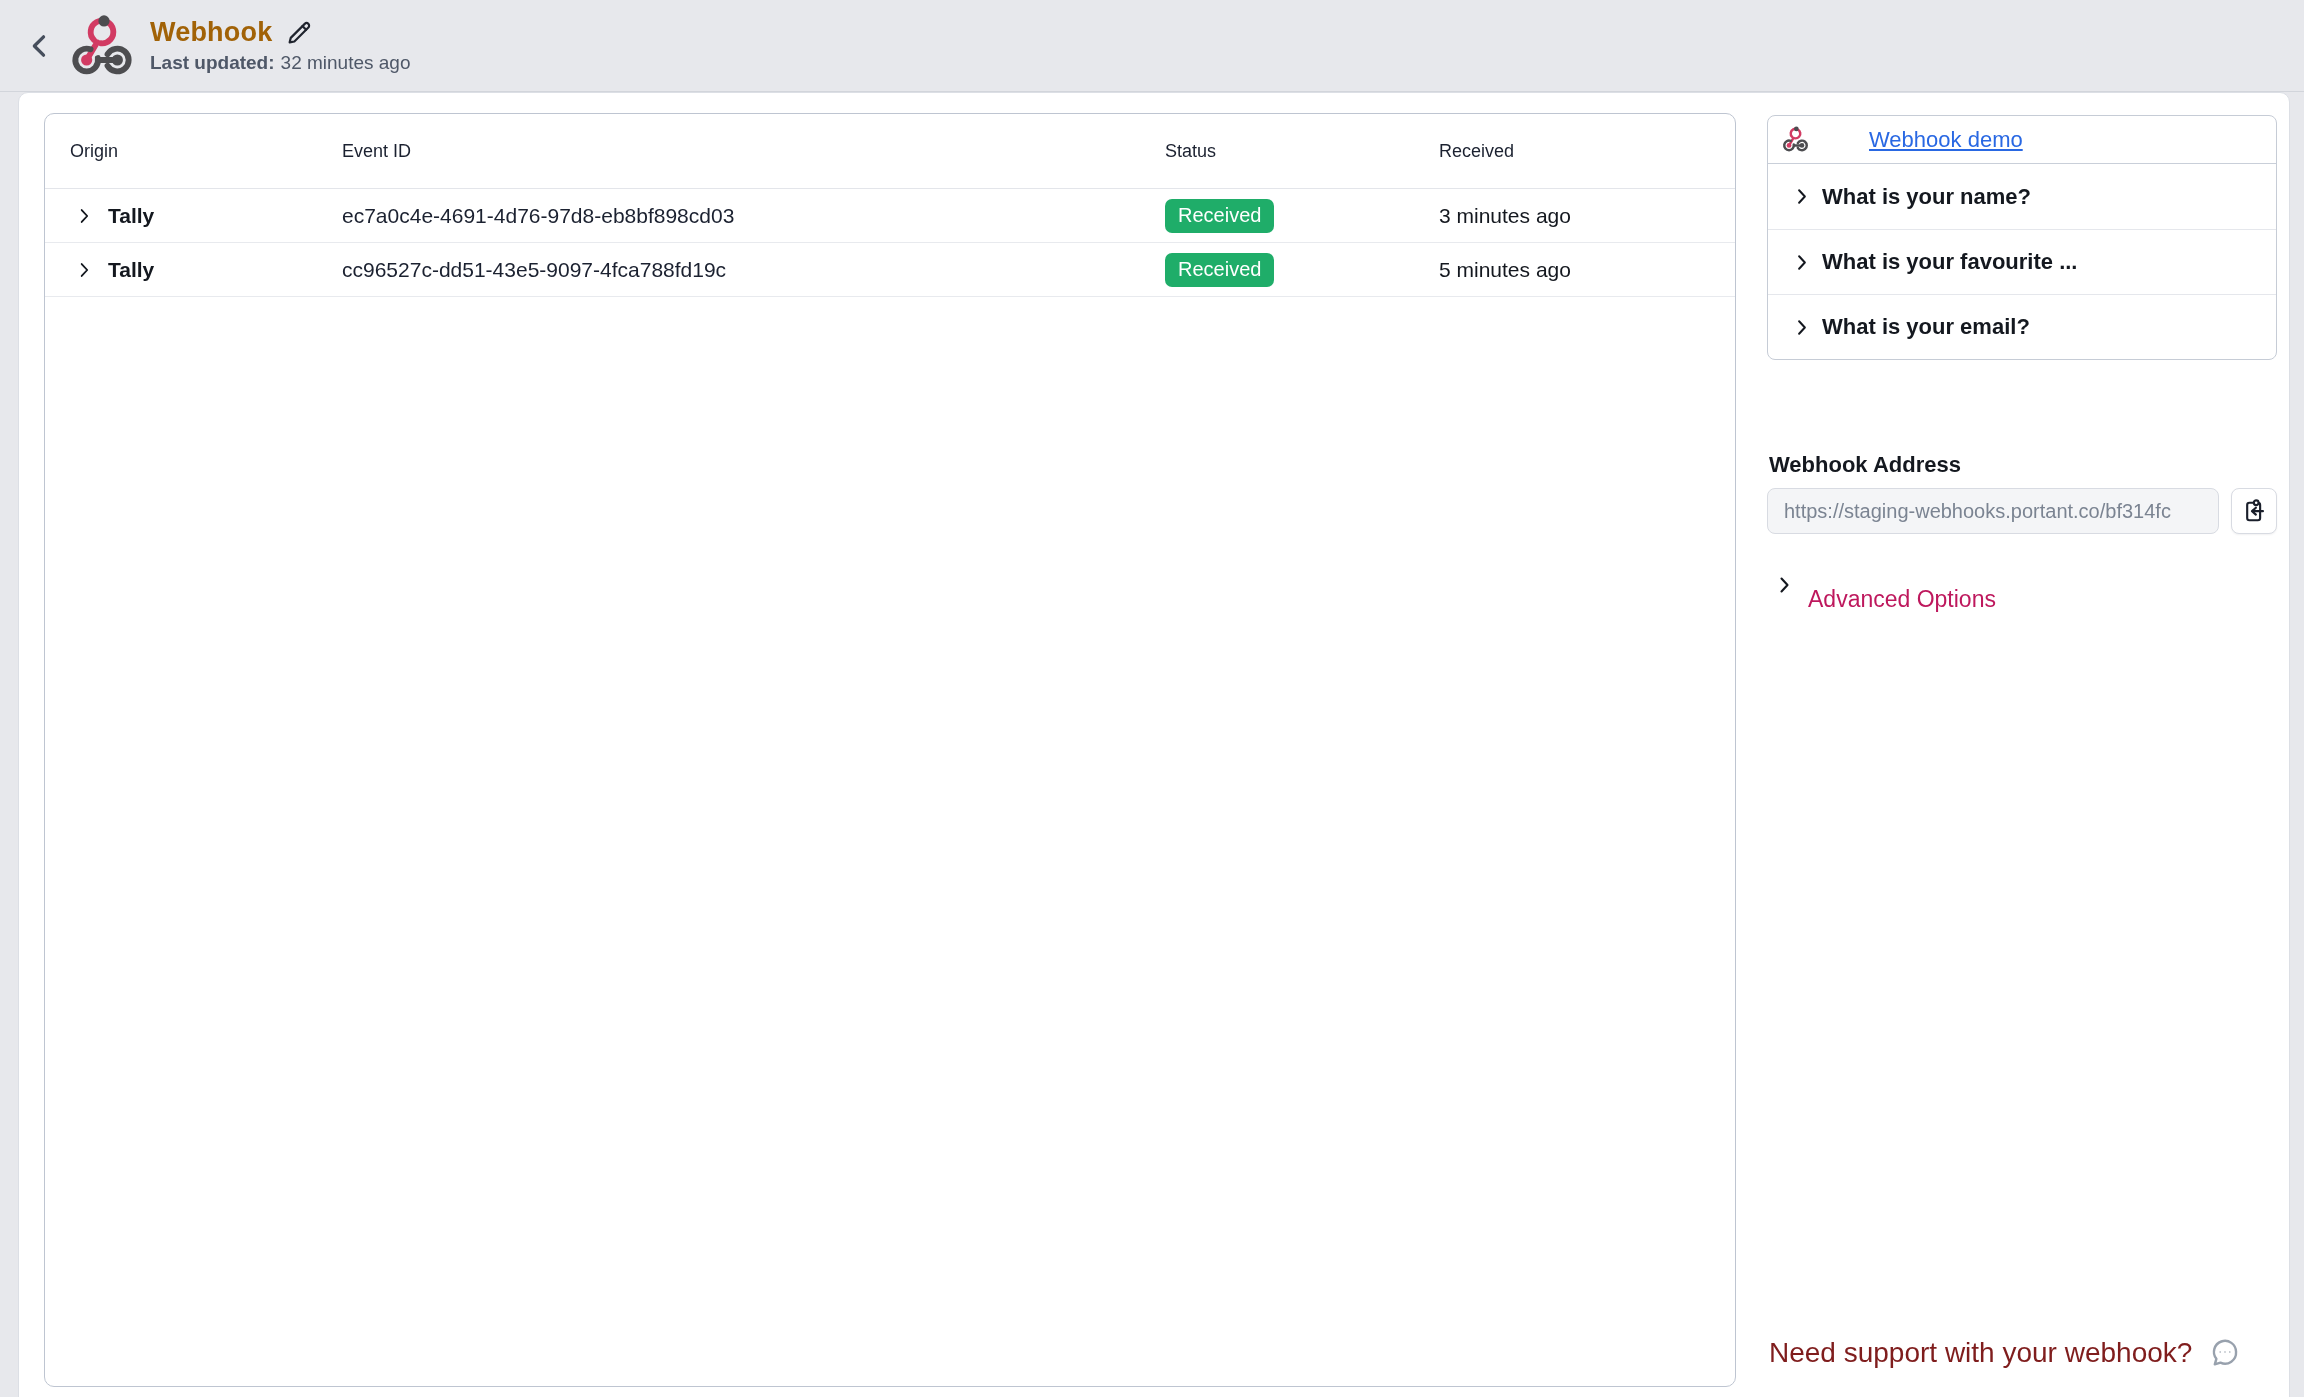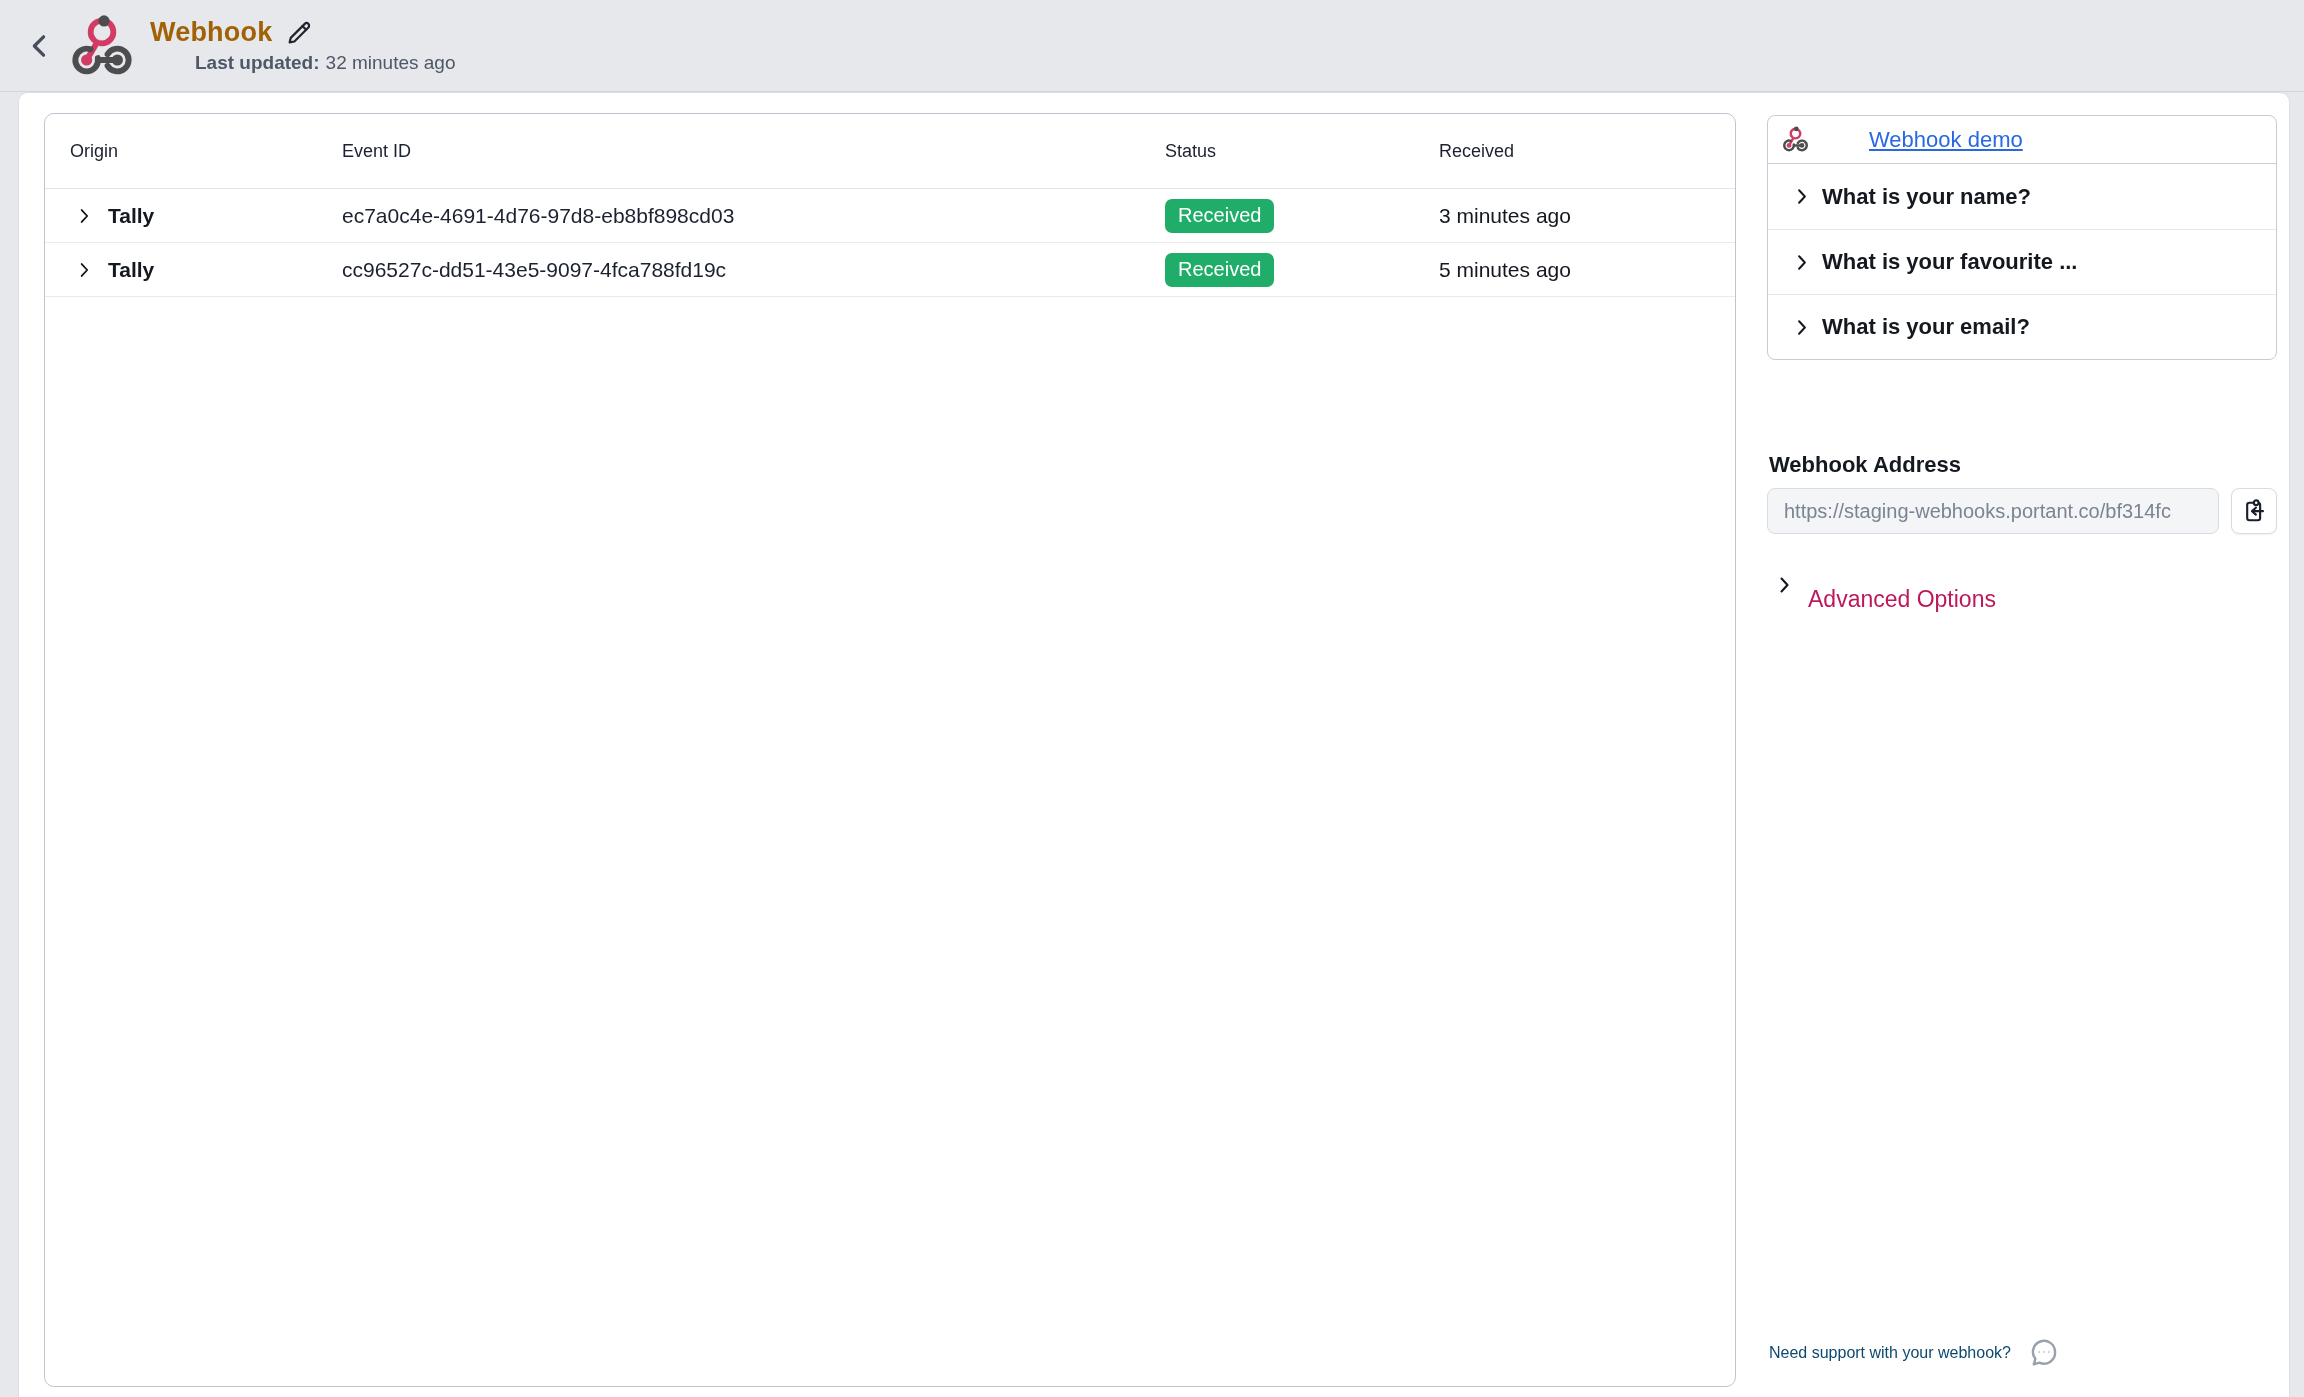--- a/index.html
+++ b/index.html
@@ -22,21 +22,21 @@
   }
   .back-btn {
     width:44px; height:44px; margin-left:18px;
     display:flex; align-items:center; justify-content:center;
     cursor:pointer; background:none; border:none;
   }
   .logo-wrap { width:64px; height:64px; margin-left:8px; flex:0 0 auto; }
   .title-block { margin-left:16px; display:flex; flex-direction:column; justify-content:center; }
   .title-row { display:flex; align-items:center; gap:12px; }
   .page-title { font-size:27px; font-weight:bold; color:#a16207; letter-spacing:.2px; }
-  .subtitle { font-size:19px; color:#4f5868; margin-top:4px;margin-left:45px; }
+  .subtitle { font-size:19px; color:#4f5868; margin-top:4px; }
   .subtitle b { font-weight:bold; margin-right:6px; }
 
   
   .main-panel {
     position:absolute; left:18px; right:14px; top:92px; bottom:-12px;
     background:#ffffff;
     border:1px solid #dcdfe5;
     border-radius:10px 10px 0 0;
   }
 
@@ -123,21 +123,21 @@
     position:absolute; top:442px; left:5px;
     display:flex; align-items:center; gap:12px;
     cursor:pointer;
   }
   .advanced-label { font-size:23px; font-weight:normal; color:#be185d;margin-top:29px; }
 
   .support-row {
     position:absolute; bottom:26px; left:2px;
     display:flex; align-items:center; gap:16px;
   }
-  .support-text { font-size:16px; color:#0c4a6e; }
+  .support-text { font-size:28px; color:#7f1d1d; }
   .support-icon-btn { background:none; border:none; display:flex; cursor:pointer; }
 
   svg { display:block; }
 </style>
 </head>
 <body>
 
 <div class="app-header">
   <button class="back-btn">
     <span>

